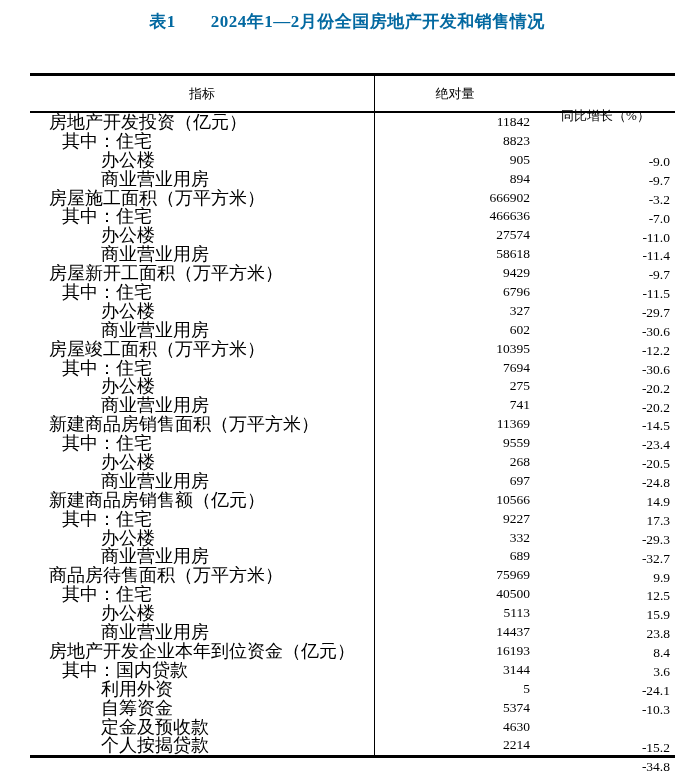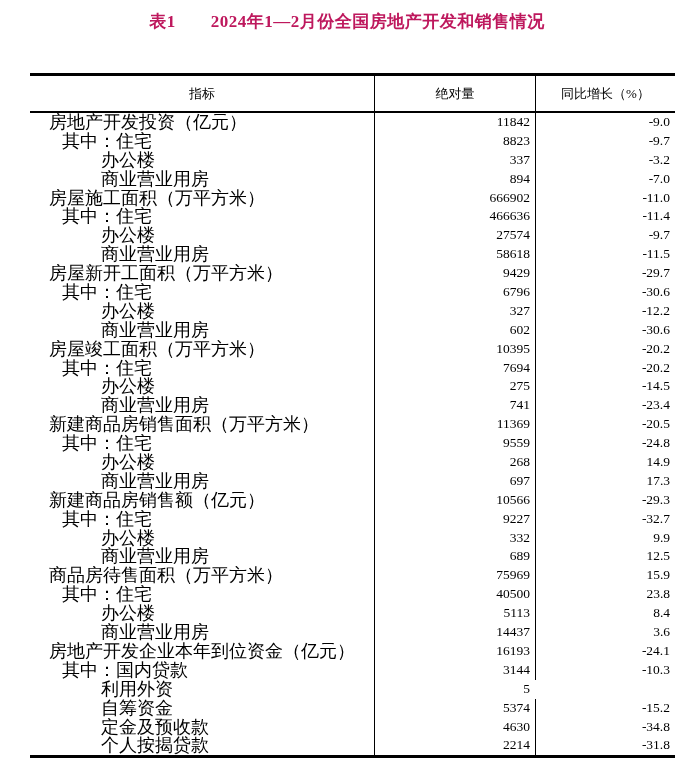--- a/index.html
+++ b/index.html
@@ -19,21 +19,21 @@
   .doc-title {
     position: absolute;
     top: 10px;
     left: 0;
     width: 100%;
     text-align: center;
     font-size: 17px;
     font-weight: bold;
     letter-spacing: 0.5px;
     white-space: pre;
-    color: #be185d;
+    color: #0369a1;
   }
   .stat-table {
     position: absolute;
     left: 30px;
     top: 73px;
     width: 645px;
     box-sizing: border-box;
     border-top: 3px solid #000;
     border-bottom: 3px solid #000;
   }
@@ -48,21 +48,21 @@
     justify-content: center;
     font-size: 13px;
     box-sizing: border-box;
   }
   .tr {
     display: flex;
     height: 18.9px;
   }
   .col1 { flex: 0 0 344px; box-sizing: border-box; }
   .col2 { flex: 0 0 161px; box-sizing: border-box; border-left: 1px solid #000; }
-  .col3 { flex: 1 1 auto;  box-sizing: border-box; border-left: 1px solid #000; }
+  .col3 { flex: 1 1 auto;  box-sizing: border-box; border-left: 1px solid #000; margin-top: 40px; }
   .cell-label {
     font-size: 18px;
     line-height: 18.9px;
     white-space: nowrap;
     overflow: hidden;
   }
   .cell-num {
     font-size: 13.5px;
     line-height: 18.9px;
     text-align: right;
@@ -91,21 +91,21 @@
           <div class="col2 cell-num">11842</div>
           <div class="col3 cell-num">-9.0</div>
         </div>
         <div class="tr">
           <div class="col1 cell-label indent-1">其中：住宅</div>
           <div class="col2 cell-num">8823</div>
           <div class="col3 cell-num">-9.7</div>
         </div>
         <div class="tr">
           <div class="col1 cell-label indent-2">办公楼</div>
-          <div class="col2 cell-num">337</div>
+          <div class="col2 cell-num">905</div>
           <div class="col3 cell-num">-3.2</div>
         </div>
         <div class="tr">
           <div class="col1 cell-label indent-2">商业营业用房</div>
           <div class="col2 cell-num">894</div>
           <div class="col3 cell-num">-7.0</div>
         </div>
         <div class="tr">
           <div class="col1 cell-label indent-0">房屋施工面积（万平方米）</div>
           <div class="col2 cell-num">666902</div>

